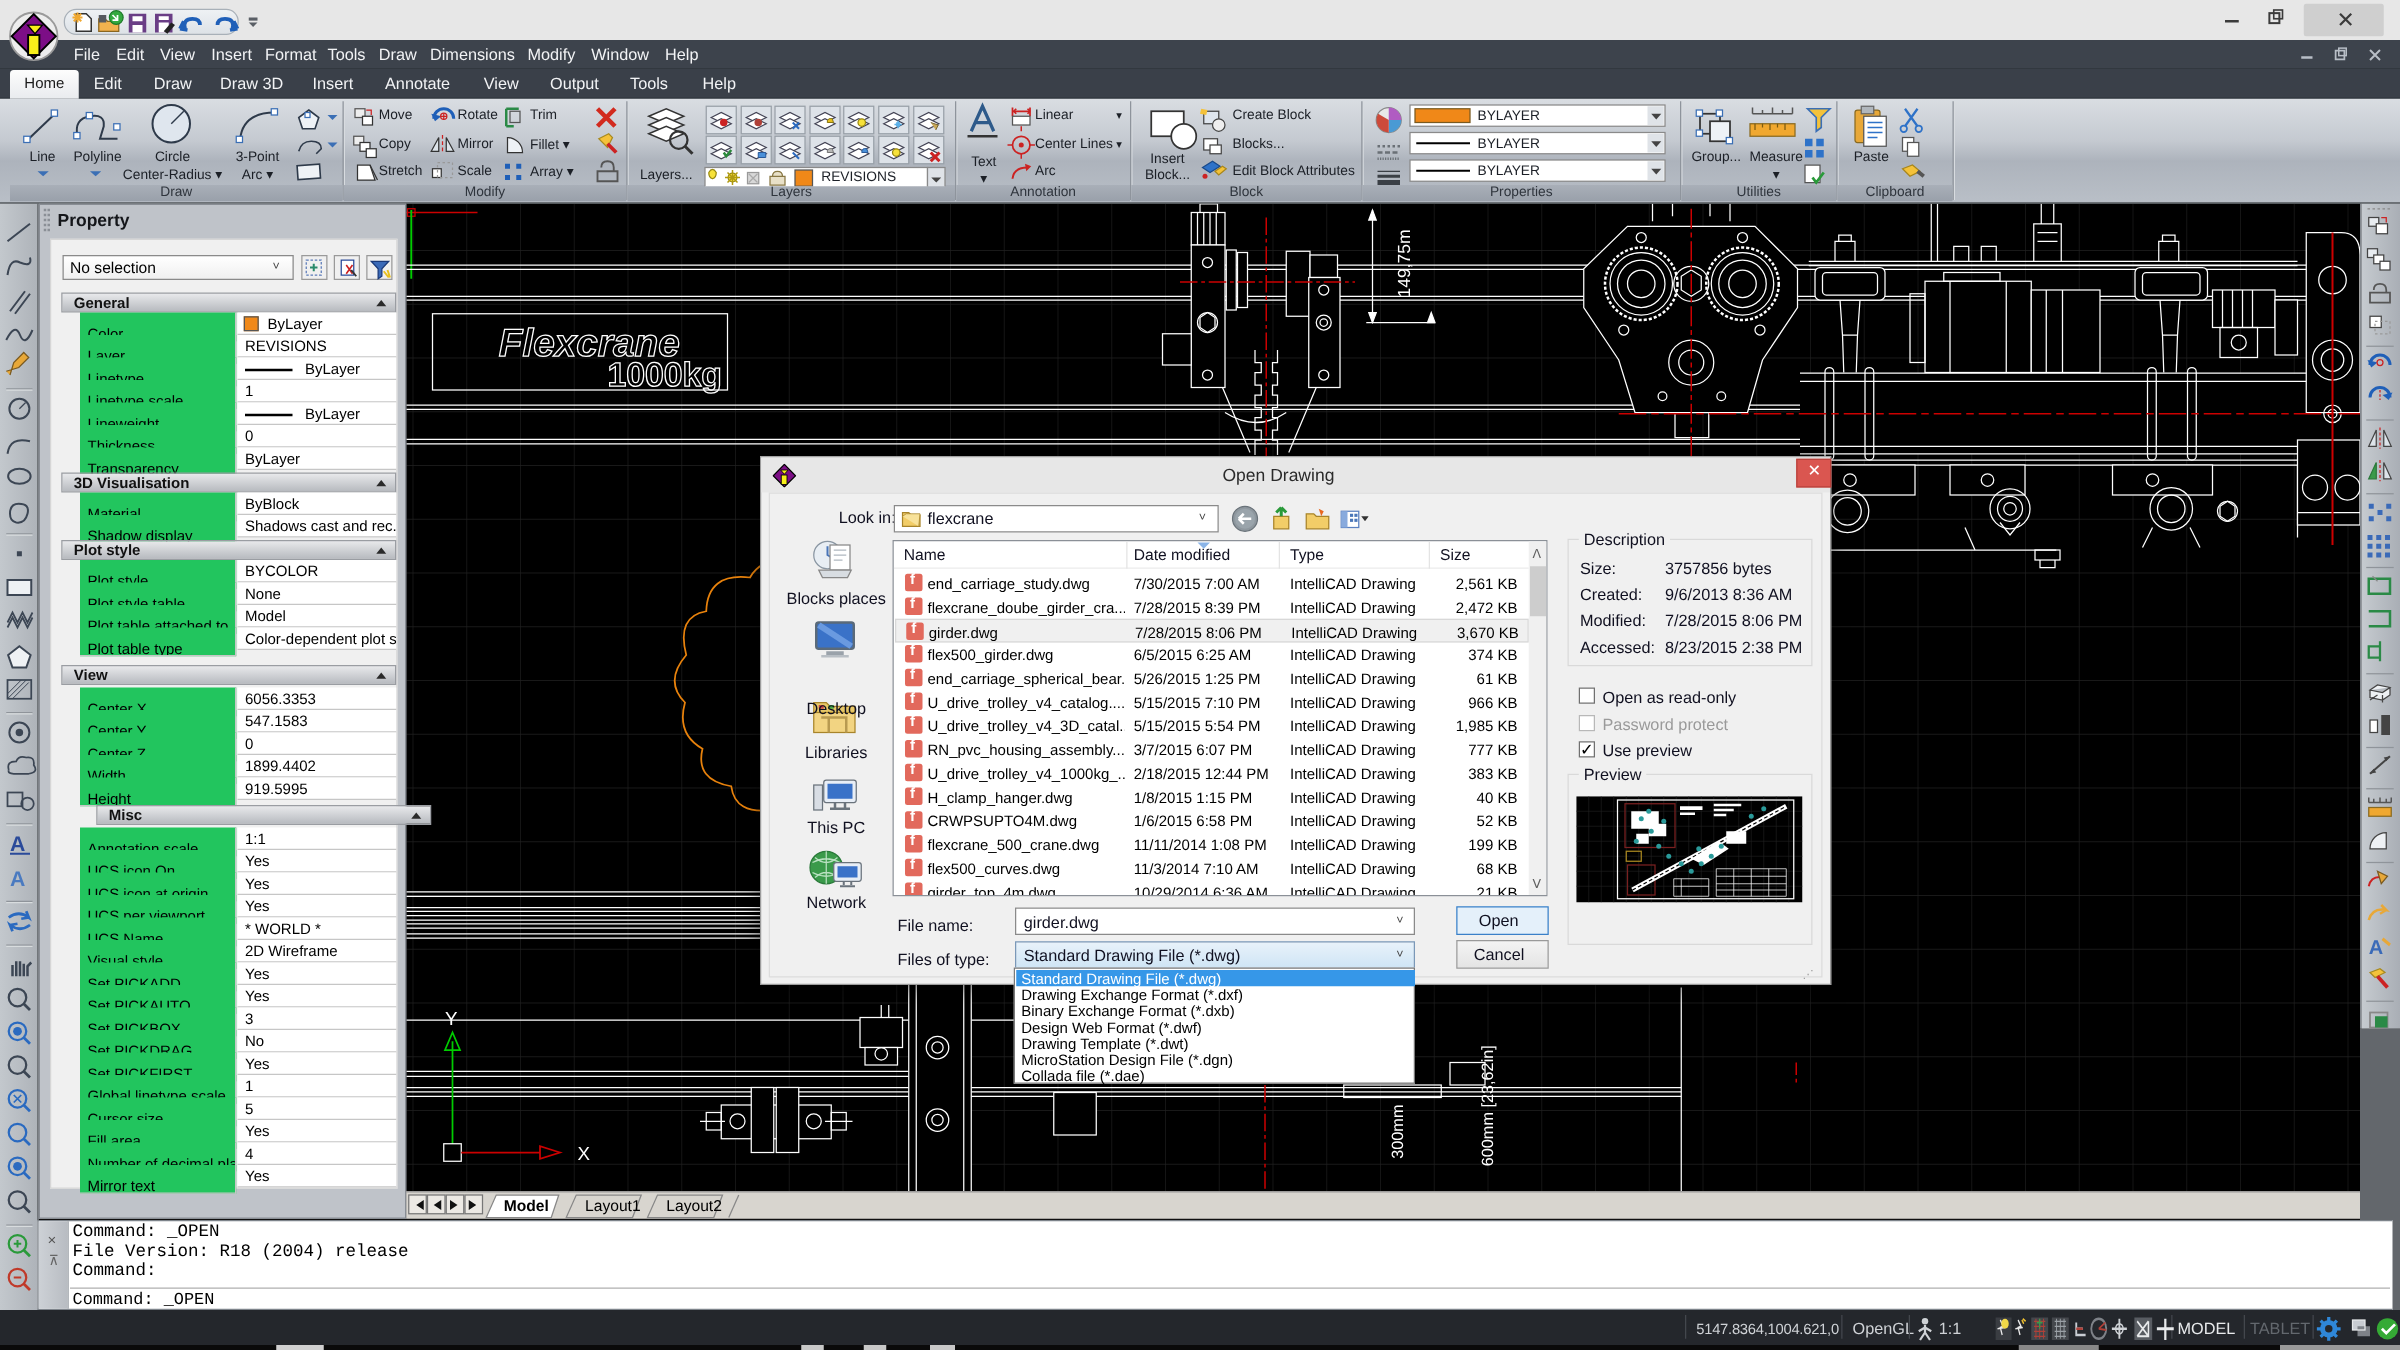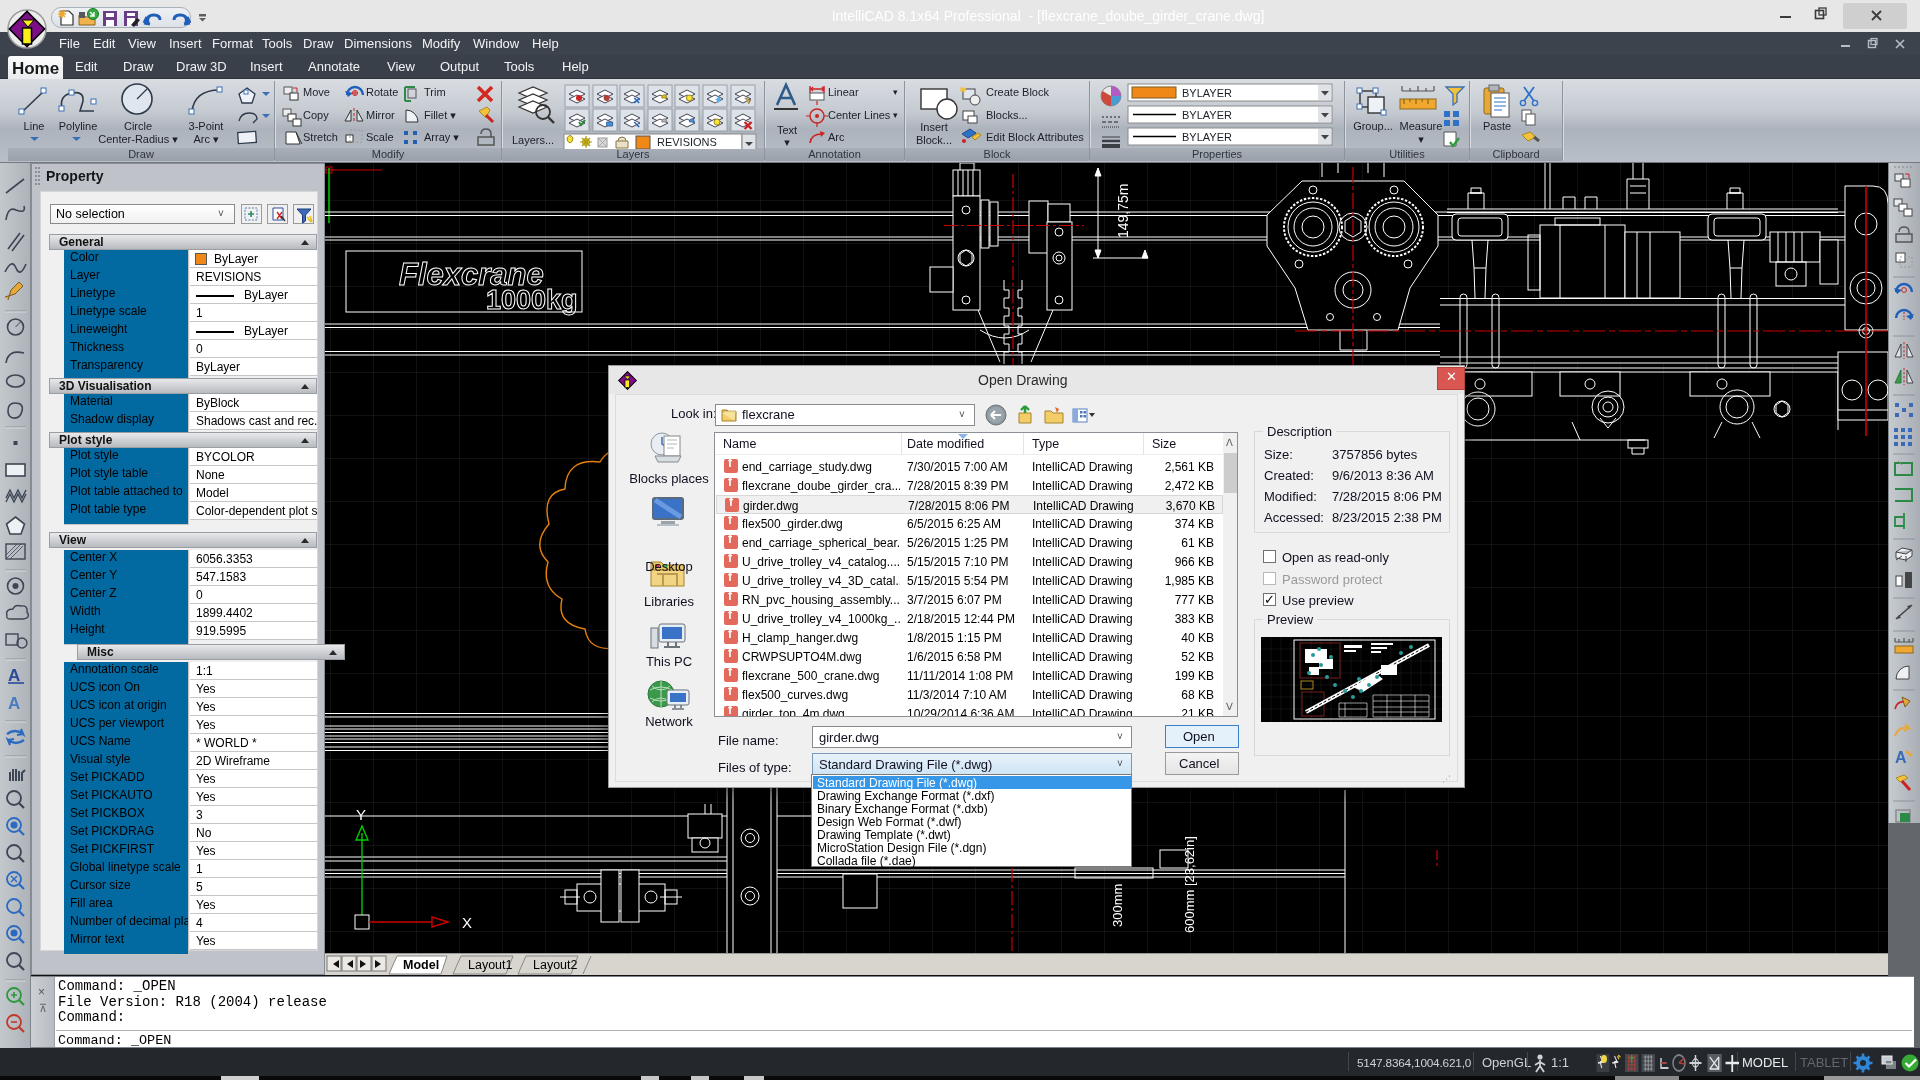--- a/index.html
+++ b/index.html
@@ -8,39 +8,39 @@
 .abs{position:absolute;}
 #stage{position:absolute;left:0;top:0;width:1920px;height:1080px;background:#101010;}
 
 #titlebar{left:0;top:0;width:1920px;height:32px;background:#e7e7e7;}
 #titletxt{left:176px;top:8px;width:1744px;text-align:center;font-size:14px;color:#fff;}
 #menubar{left:0;top:32px;width:1920px;height:23px;background:#3d434c;}
 .mitem{position:absolute;top:36px;font-size:13px;color:#f2f3f5;}
 #tabrow{left:0;top:55px;width:1920px;height:24px;background:#3a4049;border-bottom:1px solid #2e343c;}
 .rtab{position:absolute;top:59px;font-size:13px;color:#f2f3f5;}
 #hometab{left:8px;top:56px;width:55px;height:23px;background:linear-gradient(#fdfdfd,#e9ebee);border-radius:3px 3px 0 0;
- color:#1a1a1a;font-weight:bold;text-align:center;font-size:17px;padding-top:3px;}
+ color:#1a1a1a;font-weight:normal;text-align:center;font-size:12px;padding-top:3px;}
 #ribbon{left:0;top:79px;width:1920px;height:84px;background:linear-gradient(#d9dde2,#c5cad1 40%,#adb3bc 60%,#b9bfc7);border-bottom:1px solid #73797f;}
 .rgroup{position:absolute;top:79px;height:83px;}
 .rgsep{position:absolute;top:81px;width:1px;height:79px;background:#8e949c;box-shadow:1px 0 0 #d8dce0;}
 .rglabel{position:absolute;bottom:1px;left:0;right:0;height:13px;background:linear-gradient(#a9afb8,#99a0aa);
  font-size:11px;color:#2f353d;text-align:center;line-height:13px;}
 .blab{position:absolute;font-size:11px;color:#1b1f26;}
 .blabc{position:absolute;font-size:11px;color:#1b1f26;text-align:center;}
 
 #ltoolbar{left:0;top:163px;width:31px;height:887px;background:linear-gradient(90deg,#c3c8cd,#aeb3b9);border-right:1px solid #84898f;}
 #rtoolbar{left:1888px;top:163px;width:32px;height:660px;background:linear-gradient(90deg,#c6cbd0,#a9aeb5);border-left:1px solid #84898f;}
 #rtoolbar2{left:1888px;top:823px;width:32px;height:227px;background:#63676c;}
 
 #ppanel{left:31px;top:163px;width:294px;height:812px;background:#bfc3c9;border:1px solid #888d94;}
 #ppanelin{left:8px;top:27px;width:278px;height:760px;background:#f0f0f0;border:1px solid #d6d6d6;}
 .phead{position:absolute;left:16px;width:268px;height:16px;background:linear-gradient(#e8e9eb,#b7babf);
  border:1px solid #9a9da2;font-size:12px;font-weight:bold;color:#111;padding:0 16px 0 9px;line-height:15px;}
-.plab{position:absolute;left:0;top:0;width:125px;height:23px;background:#0369a1;border-right:1px solid #c6c6c6;border-bottom:1px solid #c6c6c6;
- font-size:12px;color:#000;padding:0 0 0 6px;white-space:nowrap;overflow:hidden;}
+.plab{position:absolute;left:0;top:0;width:125px;height:23px;background:#22c55e;border-right:1px solid #c6c6c6;border-bottom:1px solid #c6c6c6;
+ font-size:12px;color:#000;padding:10px 0 0 6px;white-space:nowrap;overflow:hidden;}
 .pval{position:absolute;left:126px;top:0;width:127px;height:18px;background:#fff;border-bottom:1px solid #c6c6c6;
  font-size:12px;color:#000;padding:2px 0 0 6px;white-space:nowrap;overflow:hidden;}
 .parr{position:absolute;right:7px;width:0;height:0;border-left:4px solid transparent;border-right:4px solid transparent;border-bottom:5px solid #2a2a2a;}
 
 #mtabs{left:325px;top:953px;width:1563px;height:22px;background:#d8d5cf;border-top:1px solid #9a9a9a;}
 #cmdwin{left:30px;top:976px;width:1884px;height:72px;background:#fff;border:1px solid #7e848b;border-right:none;}
 #statusbar{left:0;top:1048px;width:1920px;height:28px;background:#24272c;}
 #taskbar{left:0;top:1076px;width:1920px;height:4px;background:#0a0a0a;}
 .sbtxt{position:absolute;top:1055px;font-size:13px;color:#cfd2d6;}
 .sbsep{position:absolute;top:1052px;width:1px;height:19px;background:#43474d;}
@@ -58,21 +58,20 @@
 .ditem{position:absolute;left:1px;width:319px;height:13px;font-size:12px;color:#000;padding-left:4px;white-space:nowrap;}
 .gbox{position:absolute;border:1px solid #d9d9d9;}
 .gboxlab{position:absolute;top:-8px;left:8px;background:#f0f0f0;padding:0 4px;font-size:13px;color:#101020;}
 .cb{position:absolute;width:13px;height:13px;background:#fff;border:1px solid #707070;}
 </style>
 </head>
 <body>
 <div id="stage">
 
 <div class="abs" id="titlebar"></div>
-<div class="abs" id="titletxt">IntelliCAD 8.1x64 Professional&nbsp; - [flexcrane_doube_girder_crane.dwg]</div>
 <div class="abs" style="left:1770px;top:3px;width:72px;height:26px;"></div>
 <div class="abs" style="left:1843px;top:3px;width:64px;height:26px;background:#cfcfcf;border-radius:2px;"></div>
 <svg class="abs" style="left:1760px;top:0" width="160" height="32" viewBox="0 0 160 32">
  <rect x="20" y="16" width="11" height="2" fill="#3b3b3b"></rect>
  <rect x="55.5" y="10.5" width="8" height="8" fill="none" stroke="#3b3b3b" stroke-width="1.6"></rect>
  <rect x="59" y="8" width="7" height="7" fill="none" stroke="#3b3b3b" stroke-width="1.3"></rect>
  <path d="M112,11 l9,9 M121,11 l-9,9" stroke="#3b3b3b" stroke-width="1.8"></path>
 </svg>
 
 <div class="abs" style="left:51px;top:7px;width:140px;height:21px;background:linear-gradient(#eef1f4,#dde2e7);border:1px solid #a8b0b8;border-radius:10px;"></div>

